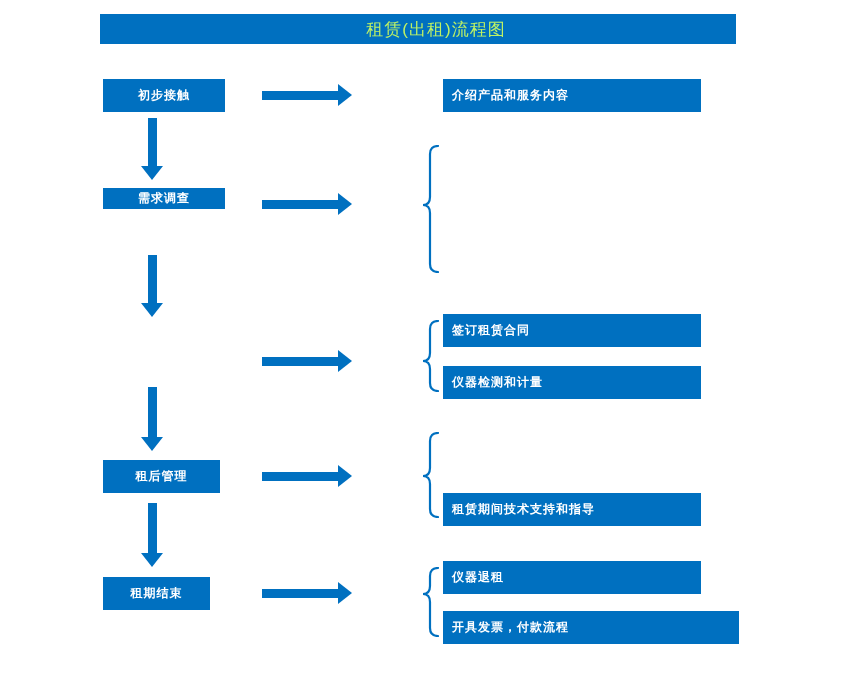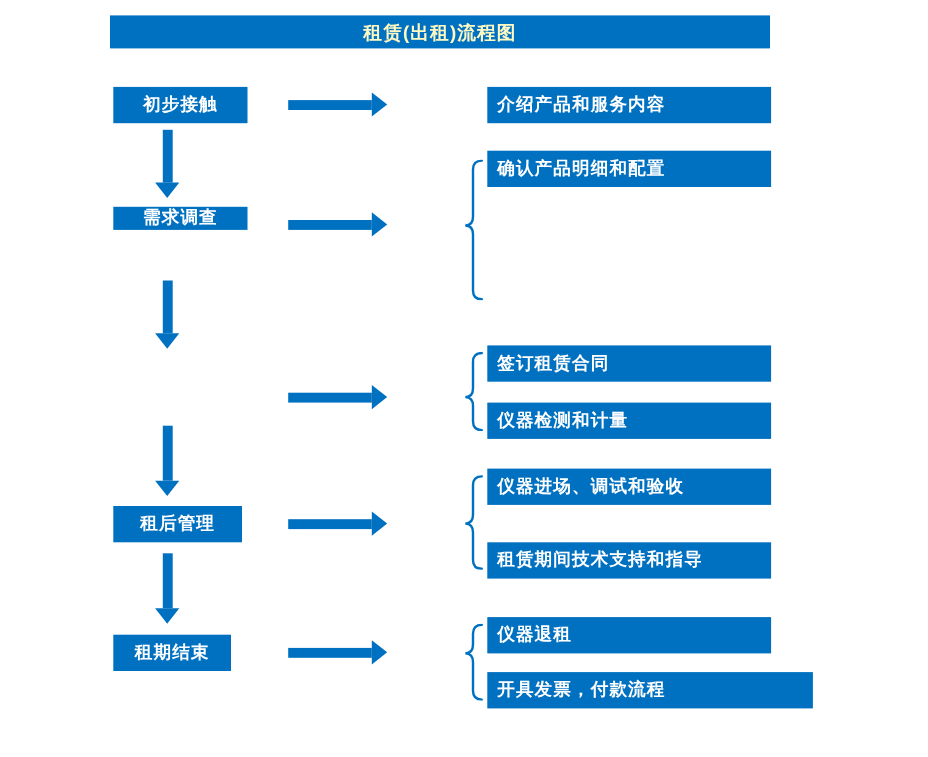--- a/index.html
+++ b/index.html
@@ -8,32 +8,33 @@
     width: 844px;
     height: 688px;
     background: #ffffff;
     font-family: "Liberation Sans", "DejaVu Sans", sans-serif;
     overflow: hidden;
   }
   .title-banner {
     position: absolute;
     left: 100px; top: 14px; width: 600px; height: 30px;
     background: #0070C0;
-    color: #fef9c3;
-    font-weight: bold;
+    color: #bef264;
+    font-weight: normal;
     font-size: 17px;
     display: flex; align-items: center; justify-content: center;
     letter-spacing: 1px;
+    padding-left: 36px;
   }
   .box {
     position: absolute;
     background: #0070C0;
     color: #ffffff;
     font-weight: bold;
-    font-size: 16px;
+    font-size: 12px;
     display: flex; align-items: center;
     box-sizing: border-box;
     letter-spacing: 1px;
   }
   .stage { justify-content: center; }
   .detail { padding-left: 9px; justify-content: flex-start; }
   .h-arrow {
     position: absolute;
     height: 9px;
     background: #0070C0;
@@ -100,24 +101,22 @@
   </svg>
   <svg class="bracket" style="left:422px;top:432px" width="18" height="86" viewBox="0 0 18 86">
     <path d="M16,1 Q8,1 8,9 L8,36 Q8,44 1,44 Q8,44 8,52 L8,77 Q8,85 16,85"></path>
   </svg>
   <svg class="bracket" style="left:422px;top:567px" width="18" height="70" viewBox="0 0 18 70">
     <path d="M16,1 Q8,1 8,9 L8,19 Q8,27 1,27 Q8,27 8,35 L8,61 Q8,69 16,69"></path>
   </svg>
 
   <div class="box detail" style="left:443px;top:79px;width:258px;height:33px">介绍产品和服务内容</div>
 
-  <div class="box detail" style="left:443px;top:137px;width:258px;height:33px">确认产品明细和配置</div>
 
   <div class="box detail" style="left:443px;top:314px;width:258px;height:33px">签订租赁合同</div>
   <div class="box detail" style="left:443px;top:366px;width:258px;height:33px">仪器检测和计量</div>
 
-  <div class="box detail" style="left:443px;top:426px;width:258px;height:33px">仪器进场、调试和验收</div>
   <div class="box detail" style="left:443px;top:493px;width:258px;height:33px">租赁期间技术支持和指导</div>
 
   <div class="box detail" style="left:443px;top:561px;width:258px;height:33px">仪器退租</div>
   <div class="box detail" style="left:443px;top:611px;width:296px;height:33px">开具发票，付款流程</div>
 
 </div>
 
 </body></html>

